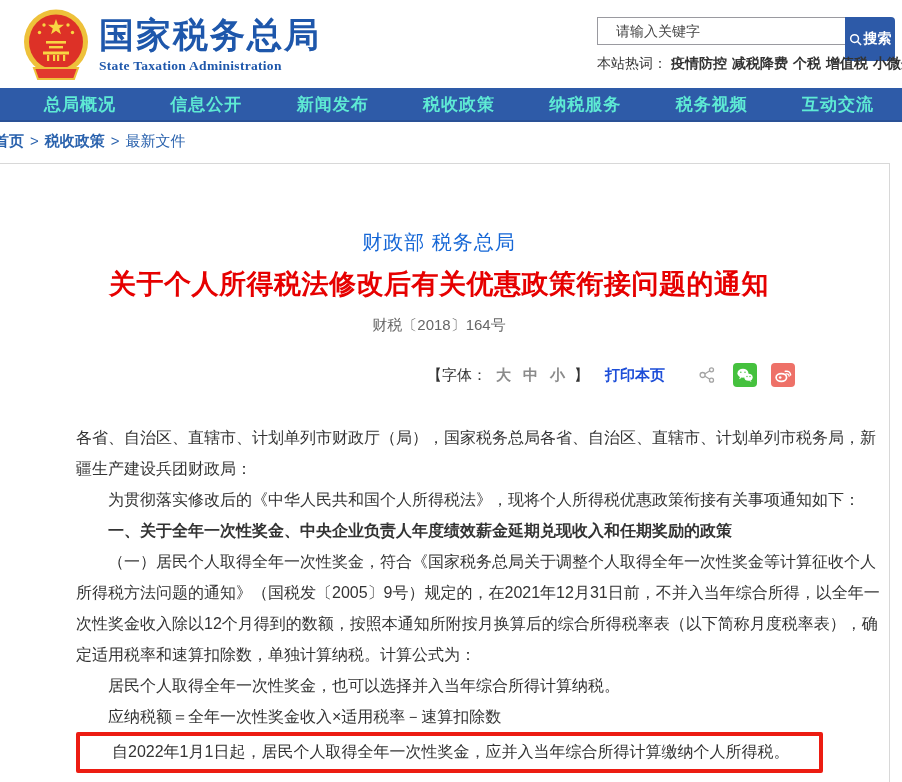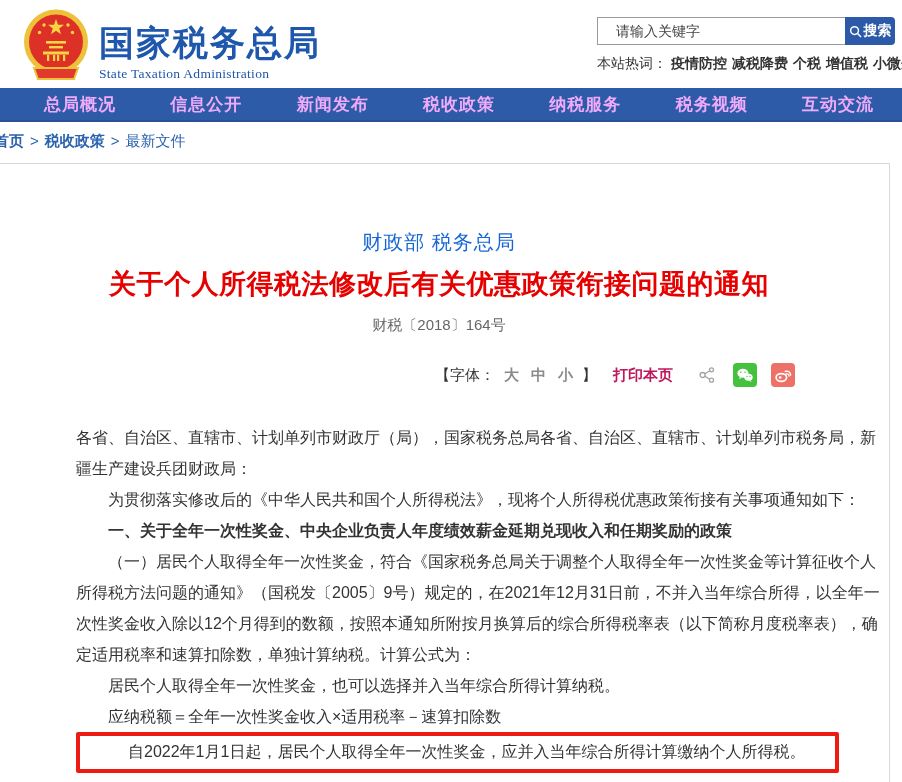--- a/index.html
+++ b/index.html
@@ -10,81 +10,81 @@
   }
   a { text-decoration:none; cursor:pointer;font-weight:bold; }
 
   
   .corner-fragment { position:absolute; left:0; top:0; width:13px; height:13px; background:#d7433c; }
 
   
   .site-header { position:relative; width:902px; height:88px; background:#fff; }
   .emblem { position:absolute; left:22px; top:8px; }
   .logo-text { position:absolute; left:99px; top:15px; }
-  .logo-cn { font-size:35px; font-weight:bold; color:#1e57ab; letter-spacing:2px; line-height:40px;margin-top:8px; }
-  .logo-en { font-family:"Liberation Serif","DejaVu Serif",serif; font-size:13.5px; font-weight:normal; color:#1e57ab; margin-top:3px; letter-spacing:0.3px; }
+  .logo-cn { font-size:35px; font-weight:bold; color:#1e57ab; letter-spacing:2px; line-height:40px; }
+  .logo-en { font-family:"Liberation Serif","DejaVu Serif",serif; font-size:13.5px; font-weight:bold; color:#1e57ab; margin-top:3px; letter-spacing:0.3px; }
 
   .search-area { position:absolute; left:597px; top:17px; display:flex; }
   .search-input {
     width:248px; height:28px; border:1px solid #9a9aa0; border-right:none; outline:none;
     padding:0 18px; font-size:14px; color:#333; font-family:inherit;
   }
   .search-input::placeholder { color:#444; opacity:1; }
   .search-btn {
-    width:50px; height:28px; background:#2d5aa8; color:#fff; border:none; cursor:pointer;
+    width:50px; height:44px; background:#2d5aa8; color:#fff; border:none; cursor:pointer;
     font-size:14px; font-weight:bold; border-radius:0 4px 4px 0;
     display:flex; align-items:center; justify-content:center; gap:2px; font-family:inherit;
   }
   .hotwords { position:absolute; left:597px; top:55px; width:305px; font-size:14px; color:#333;
     white-space:nowrap; overflow:hidden; }
   .hotwords a { color:#333; margin-right:5px; }
   .hotwords .hw-label { color:#333; margin-right:4px;text-align:center; }
 
   
   .main-nav {
     position:absolute; left:0; top:88px; width:902px; height:34px; background:#2e5ba8;
     border-bottom:2px solid #2a5196;
     display:flex; align-items:center; justify-content:space-between; padding:0 28px 0 44px;
   }
-  .main-nav a { color:#f0abfc; font-size:17px; font-weight:bold; letter-spacing:1px; }
+  .main-nav a { color:#5eead4; font-size:17px; font-weight:bold; letter-spacing:1px; }
 
   
   .breadcrumb { position:absolute; left:-6px; top:132px; font-size:15px; color:#2a62ad; }
   .breadcrumb a, .breadcrumb span { color:#2a62ad; }
   .breadcrumb .sep { margin:0 6px; }
 
   
   .panel {
     position:absolute; left:-12px; top:163px; width:902px; height:700px;
     background:#fff; border:1px solid #d8d8d8;
   }
   .doc-issuer { margin-top:64px; text-align:center; font-size:20px; color:#1667d6; letter-spacing:1px; line-height:28px; }
   .doc-title  { margin-top:8px; text-align:center; font-size:27px; font-weight:bold; color:#e60000; letter-spacing:0.5px; line-height:40px; }
   .doc-number { margin-top:10px; text-align:center; font-size:15px; color:#666; line-height:22px; }
 
   .doc-toolbar {
     margin-top:26px; height:26px; text-align:right; padding-right:94px; font-size:15px; color:#333;
     display:flex; align-items:center; justify-content:flex-end; gap:6px;
   }
   .doc-toolbar .fs-link { color:#8b8b8b; margin:0 3px; }
-  .doc-toolbar .print-link { color:#be185d; margin-left:10px; margin-right:8px; }
+  .doc-toolbar .print-link { color:#1d4ed8; margin-left:10px; margin-right:16px; }
   .icon-btn { display:inline-flex; width:24px; height:24px; align-items:center; justify-content:center;
     border-radius:4px; margin-left:8px; }
   .icon-share { background:transparent; }
   .icon-wechat { background:#45c13e; }
   .icon-weibo { background:#ee7168; }
 
   .doc-body { margin-top:34px; padding:0 7px 0 87px; font-size:16px; line-height:31px; color:#333; }
   .doc-body p { margin:0; }
   .para.indent { text-indent:2em; }
   .para.bold { font-weight:bold; }
   .highlight-wrap { margin-top:4px; }
   .highlight-box {
     display:inline-block; border:4px solid #ec1c12; border-radius:2px;
-    padding:1px 30px 2px 16px; text-indent:2em; line-height:30px;
+    padding:1px 30px 2px 0; text-indent:2em; line-height:30px;
   }
 </style>
 </head>
 <body>
 
 <div class="corner-fragment"></div>
 
 <div class="site-header">
 
   <div class="emblem">

